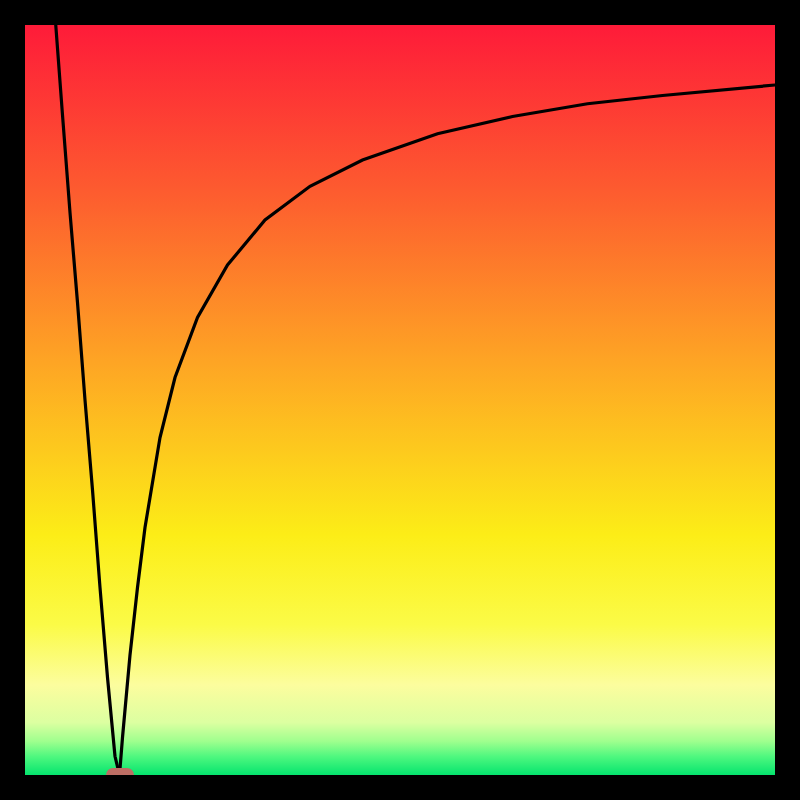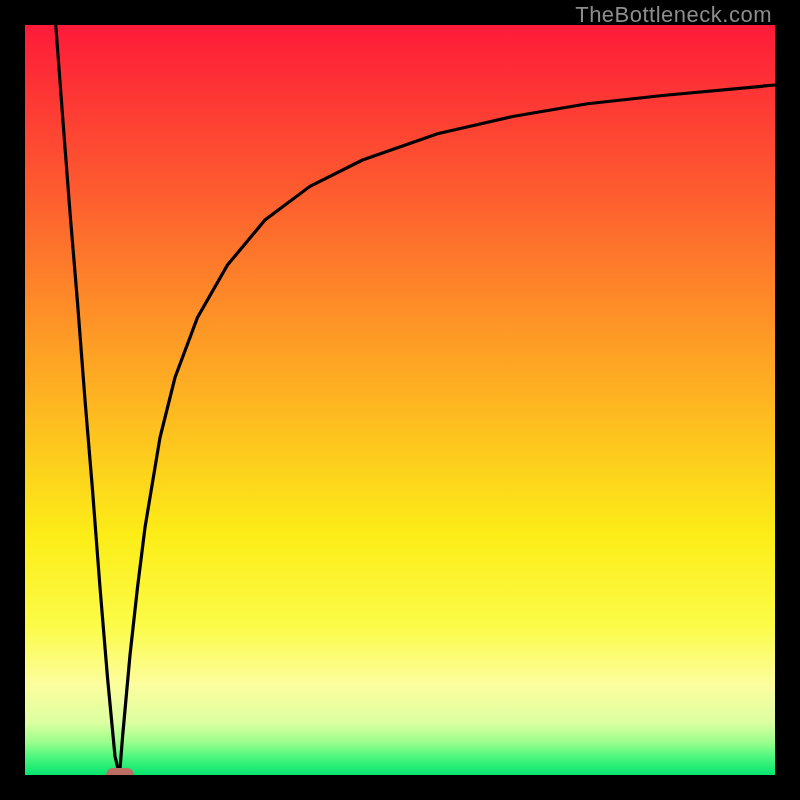--- a/index.html
+++ b/index.html
@@ -54,21 +54,20 @@
     border-radius: 7px / 7px;
     transform: translate(-50%, -50%);
     z-index: 6;
   }
 </style>
 </head>
 <body>
 
 <div class="root">
 
-  <div class="watermark">TheBottleneck.com</div>
 
   <div class="frame">
 
     <div class="plot">
 
       <svg class="bg" width="750" height="750" viewBox="0 0 750 750" preserveAspectRatio="none" style="position:absolute;left:0;top:0;z-index:1;">
         <defs>
           <linearGradient id="vg" x1="0" y1="0" x2="0" y2="1">
               <stop offset="0.00%" stop-color="#fe1b39"></stop>
               <stop offset="22.00%" stop-color="#fd5b2f"></stop>

